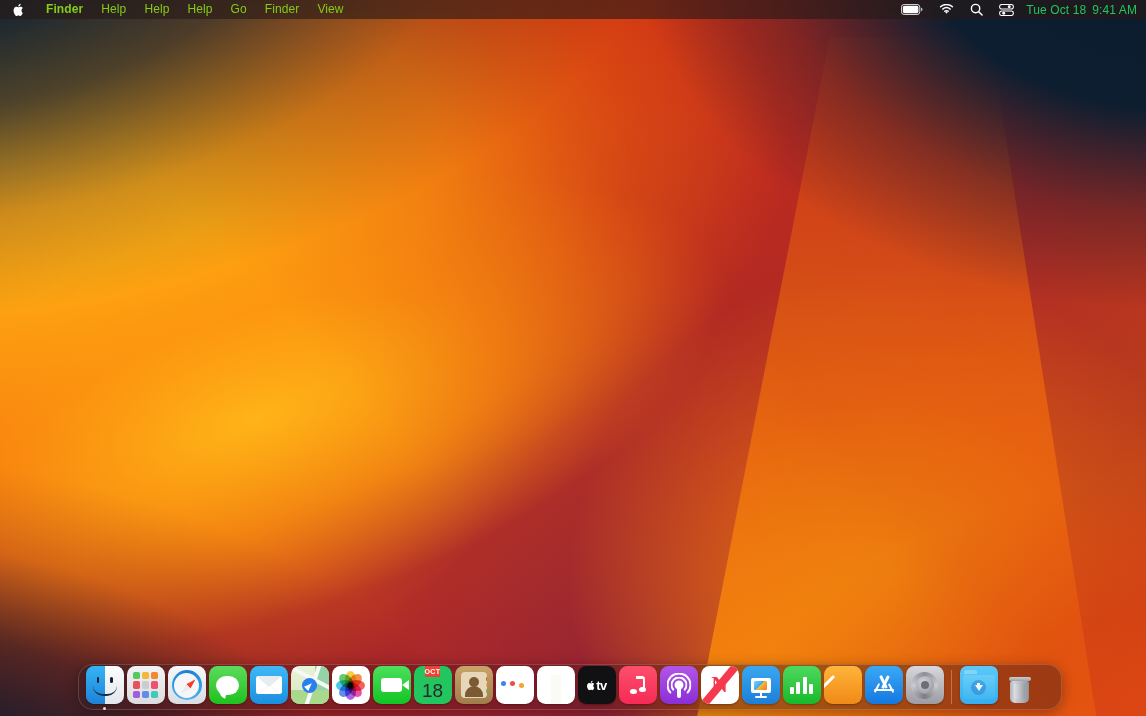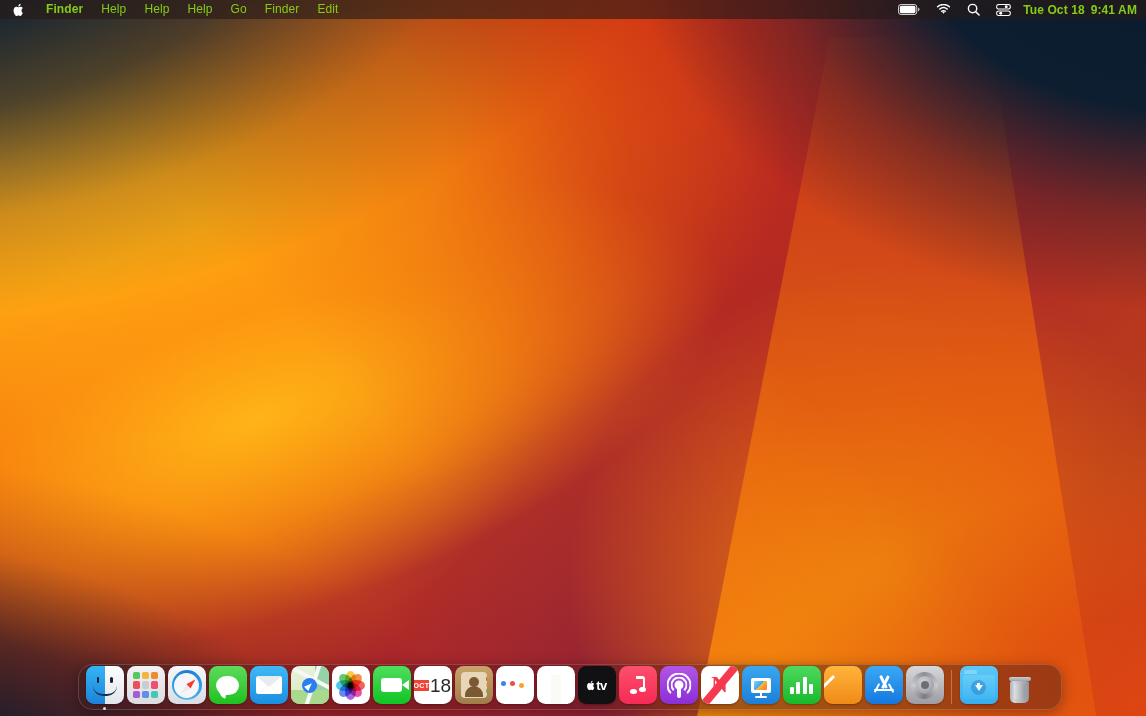--- a/index.html
+++ b/index.html
@@ -76,21 +76,21 @@
   }
   #menubar-left { display:flex; align-items:center; }
   .apple-logo { margin:0 13px 0 12px; display:flex; align-items:center; }
   .menu-item {
     padding:0 9px; line-height:19px; white-space:nowrap;
     color:#84cc16; letter-spacing:.1px;
   }
   .menu-item.bold { font-weight:bold; }
   #menubar-right { margin-left:auto; display:flex; align-items:center; padding-right:9px; }
   .status-icon { display:flex; align-items:center; justify-content:center; margin:0 8px; }
-  .clock { font-size:12px; color:#84cc16; margin-left:4px; white-space:nowrap; letter-spacing:.1px;font-weight:bold; }
+  .clock { font-size:12px; color:#22c55e; margin-left:4px; white-space:nowrap; letter-spacing:.1px; }
   .clock .date { margin-right:6px; }
 
   
   #dock {
     position:absolute; left:78px; bottom:6px;
     width:984px; height:46px;
     background:rgba(40,30,34,0.40);
     border:0.5px solid rgba(255,255,255,0.16);
     border-radius:15px;
     backdrop-filter:blur(32px) saturate(160%);
@@ -175,21 +175,21 @@
   .ic-photos { background:#fff; display:flex; align-items:center; justify-content:center; }
   .ic-photos .flower { position:relative; width:28px; height:28px; }
   .ic-photos .flower i { position:absolute; left:50%; top:50%; width:11px; height:17px; border-radius:50%;
      margin:-8.5px 0 0 -5.5px; opacity:.88; mix-blend-mode:multiply; }
 
   .ic-facetime { background:linear-gradient(180deg,#4ddf5e 0%,#11c423 100%); }
   .ic-facetime .cam { width:21px; height:14px; background:#fff; border-radius:3px; position:relative; }
   .ic-facetime .cam::after { content:""; position:absolute; right:-7px; top:2px; width:0;height:0;
      border-top:5px solid transparent; border-bottom:5px solid transparent; border-right:7px solid #fff; }
 
-  .ic-calendar { background:#ffffff; display:flex; flex-direction:row; }
+  .ic-calendar { background:#22c55e; display:flex; flex-direction:column; }
   .ic-calendar .cal-top { height:11px; background:#f24236; color:#fff; font-size:7px; font-weight:bold;
      display:flex; align-items:center; justify-content:center; letter-spacing:.4px; }
   .ic-calendar .cal-day { flex:1; display:flex; align-items:center; justify-content:center;
      font-size:19px; color:#2a2a2a; font-weight:400; line-height:1; }
 
   .ic-contacts { background:linear-gradient(180deg,#c9a46a 0%,#a07c4a 100%); }
   .ic-contacts .card { width:26px; height:26px; border-radius:4px; background:#e7d7b8; position:relative; overflow:hidden; }
   .ic-contacts .head { position:absolute; left:50%; top:5px; margin-left:-5px; width:10px; height:10px;
      border-radius:50%; background:#7b5a33; }
   .ic-contacts .body { position:absolute; left:50%; bottom:1px; margin-left:-9px; width:18px; height:11px;
@@ -310,21 +310,21 @@
       <svg width="12" height="14" viewBox="0 0 14 17">
           <path fill="#ffffff" d="M11.3 9c0-1.6.9-2.5 1.5-3-.8-1.2-2.1-1.4-2.6-1.4-1.1-.1-2.1.6-2.7.6-.6 0-1.4-.6-2.3-.6-1.2 0-2.3.7-2.9 1.8C.9 8.6 1.8 12 3 13.9c.6.9 1.3 1.9 2.2 1.9.9 0 1.2-.6 2.3-.6 1.1 0 1.4.6 2.3.6.9 0 1.5-.9 2.1-1.8.7-1 .9-2 1-2.1-.1 0-1.6-.6-1.6-2.9zM9.5 3.3c.5-.6.8-1.4.7-2.3-.7 0-1.6.5-2.1 1.1-.5.5-.9 1.4-.8 2.2.8.1 1.7-.4 2.2-1z"></path>
         </svg>
     </span>
     <span class="menu-item bold">Finder</span>
     <span class="menu-item">Help</span>
     <span class="menu-item">Help</span>
     <span class="menu-item">Help</span>
     <span class="menu-item">Go</span>
     <span class="menu-item">Finder</span>
-    <span class="menu-item">Edit</span>
+    <span class="menu-item">View</span>
   </div>
 
   <div id="menubar-right">
     <span class="status-icon">
       <svg width="22" height="11" viewBox="0 0 24 12">
         <rect x="0.5" y="0.5" width="20" height="11" rx="3" fill="none" stroke="#ffffff" stroke-opacity="0.9" stroke-width="1"></rect>
         <rect x="2" y="2" width="17" height="8" rx="1.8" fill="#ffffff"></rect>
         <path d="M22 4.2v3.6c1-.3 1.4-.9 1.4-1.8S23 4.5 22 4.2z" fill="#ffffff" fill-opacity="0.85"></path>
       </svg>
     </span>

